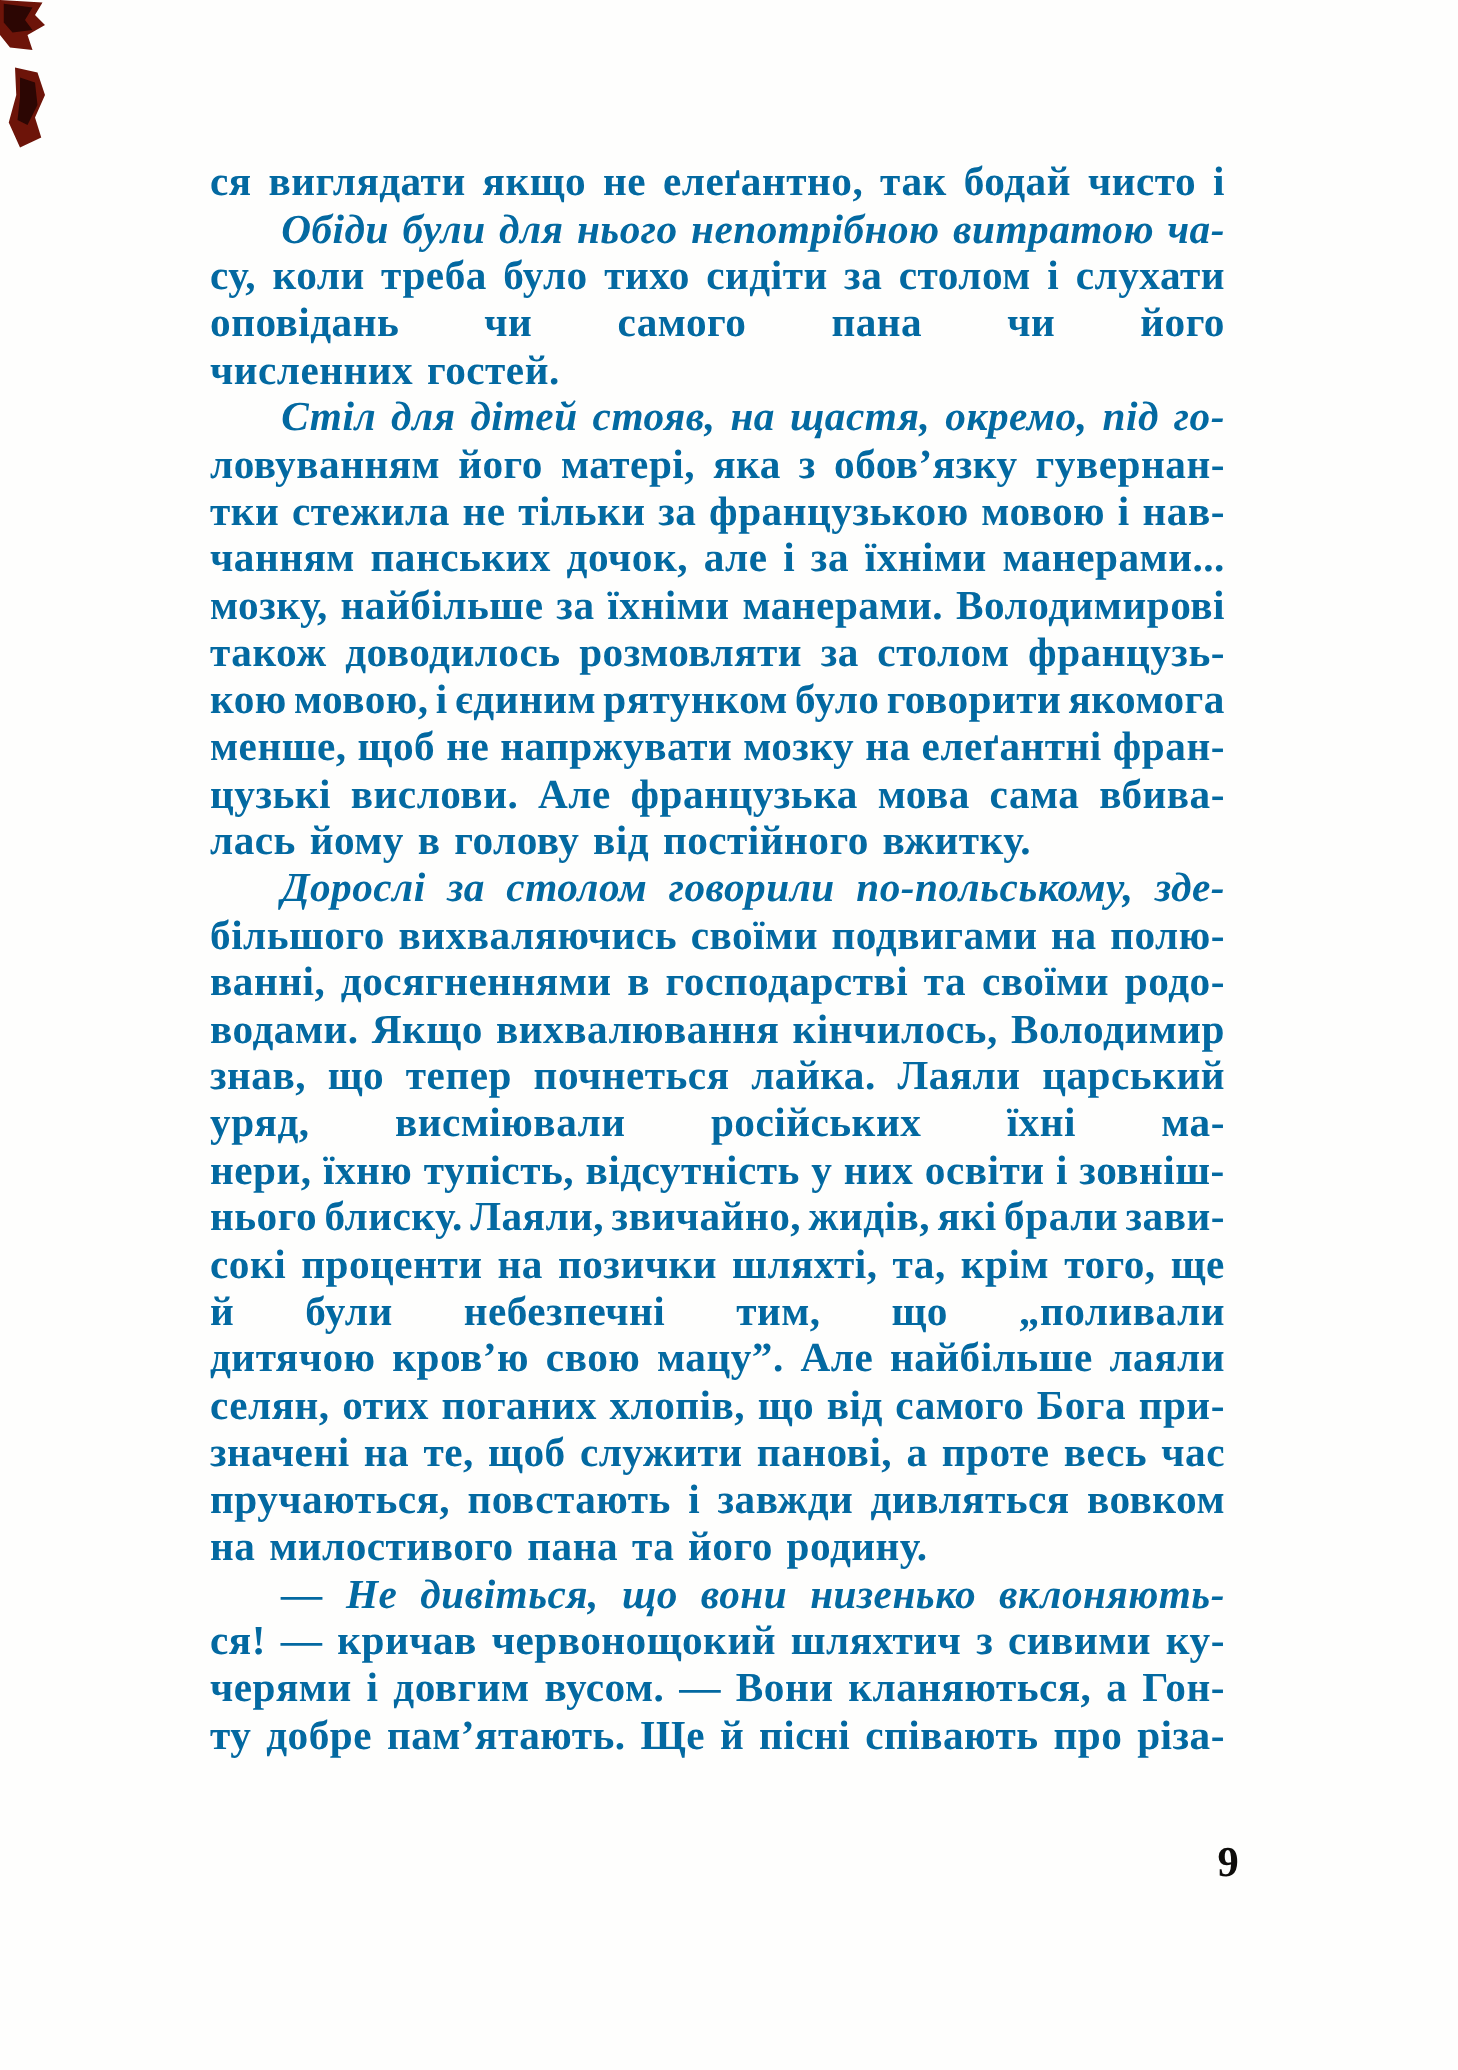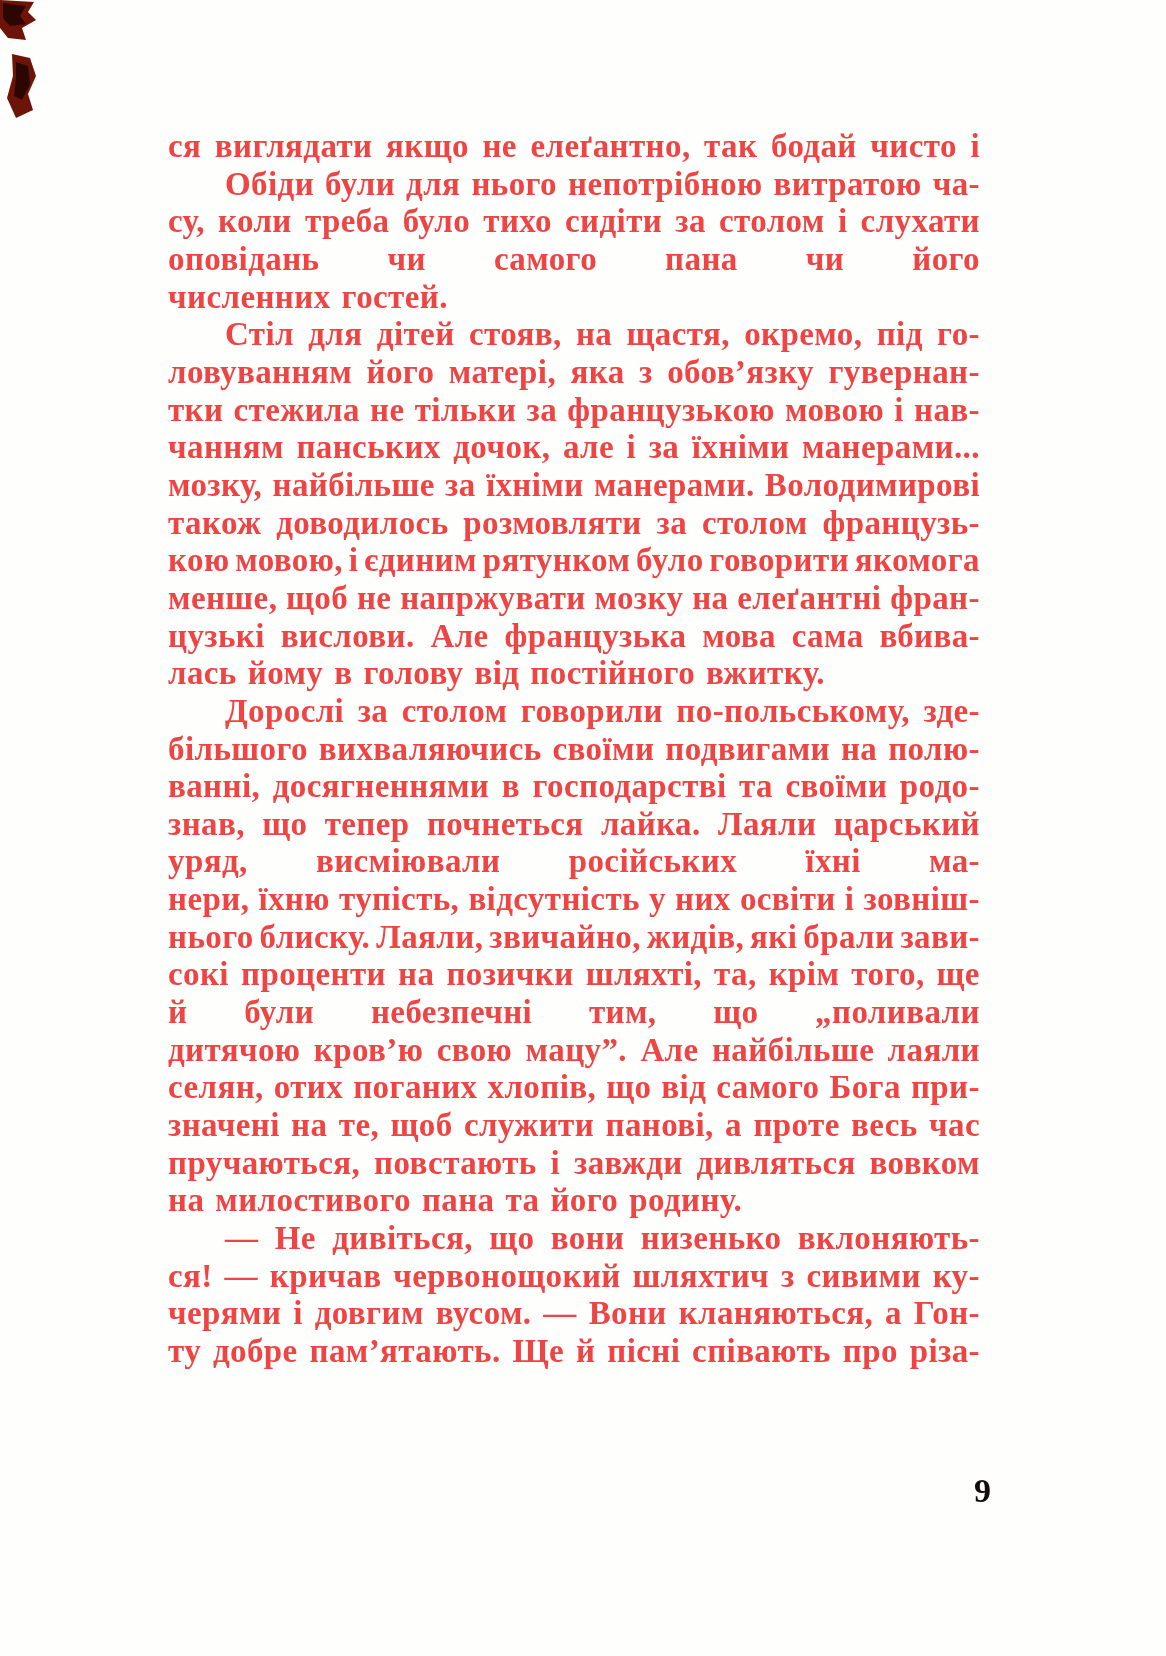--- a/index.html
+++ b/index.html
@@ -13,35 +13,35 @@
   .page{
     position:absolute;left:0;top:0;width:1166px;height:1656px;
     background:#fefefd;
   }
   .scan-artifact{
     position:absolute;left:0;top:0;
   }
   .text-block{
     position:absolute;
     left:168px;top:128px;width:812px;
-    color:#ef4444;
+    color:#0369a1;
     font-size:33px;
     font-weight:bold;
     letter-spacing:0.4px;
   }
   .line{
     display:flex;
     height:37.66px;
     line-height:37.66px;
     white-space:nowrap;
     align-items:baseline;
   }
   .line.just{justify-content:space-between;}
   .line.plain{justify-content:flex-start;gap:11px;}
-  .line.ind{padding-left:57px;}
+  .line.ind{padding-left:57px;font-style:italic;}
   .page-number{
     position:absolute;
     left:974px;top:1474px;
     color:#0e0d0b;
     font-size:34px;
     font-weight:bold;
     line-height:34px;
   }
 </style>
 </head>
@@ -213,20 +213,27 @@
         <span>полю-</span>
       </div>
       <div class="line just">
         <span>ванні,</span>
         <span>досягненнями</span>
         <span>в</span>
         <span>господарстві</span>
         <span>та</span>
         <span>своїми</span>
         <span>родо-</span>
+      </div>
+      <div class="line just">
+        <span>водами.</span>
+        <span>Якщо</span>
+        <span>вихвалювання</span>
+        <span>кінчилось,</span>
+        <span>Володимир</span>
       </div>
       <div class="line just">
         <span>знав,</span>
         <span>що</span>
         <span>тепер</span>
         <span>почнеться</span>
         <span>лайка.</span>
         <span>Лаяли</span>
         <span>царський</span>
       </div>

